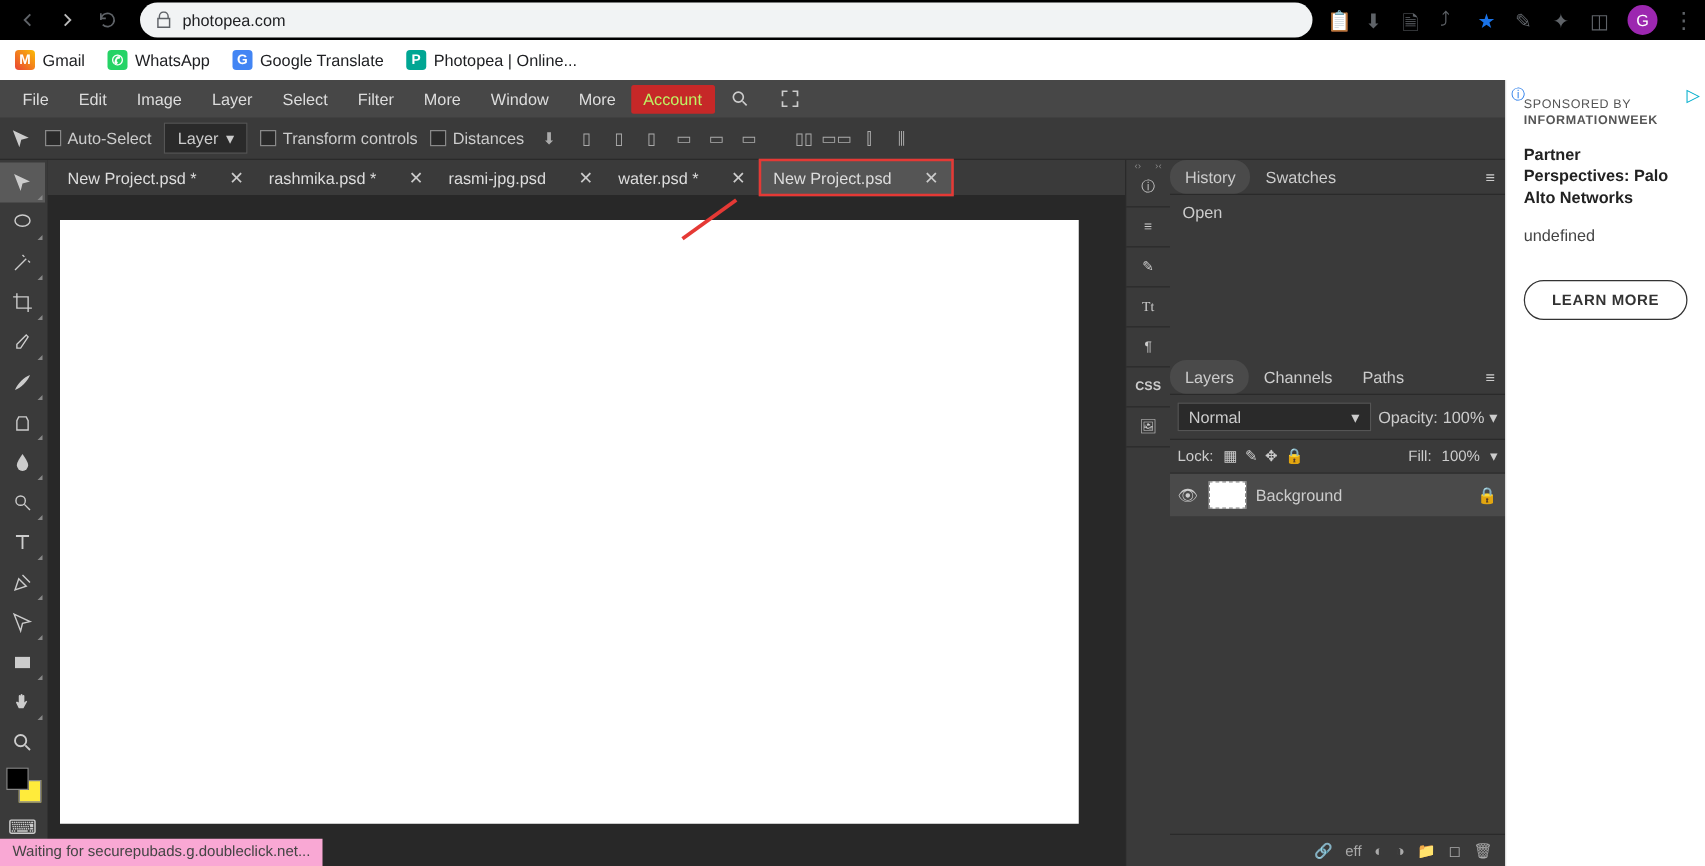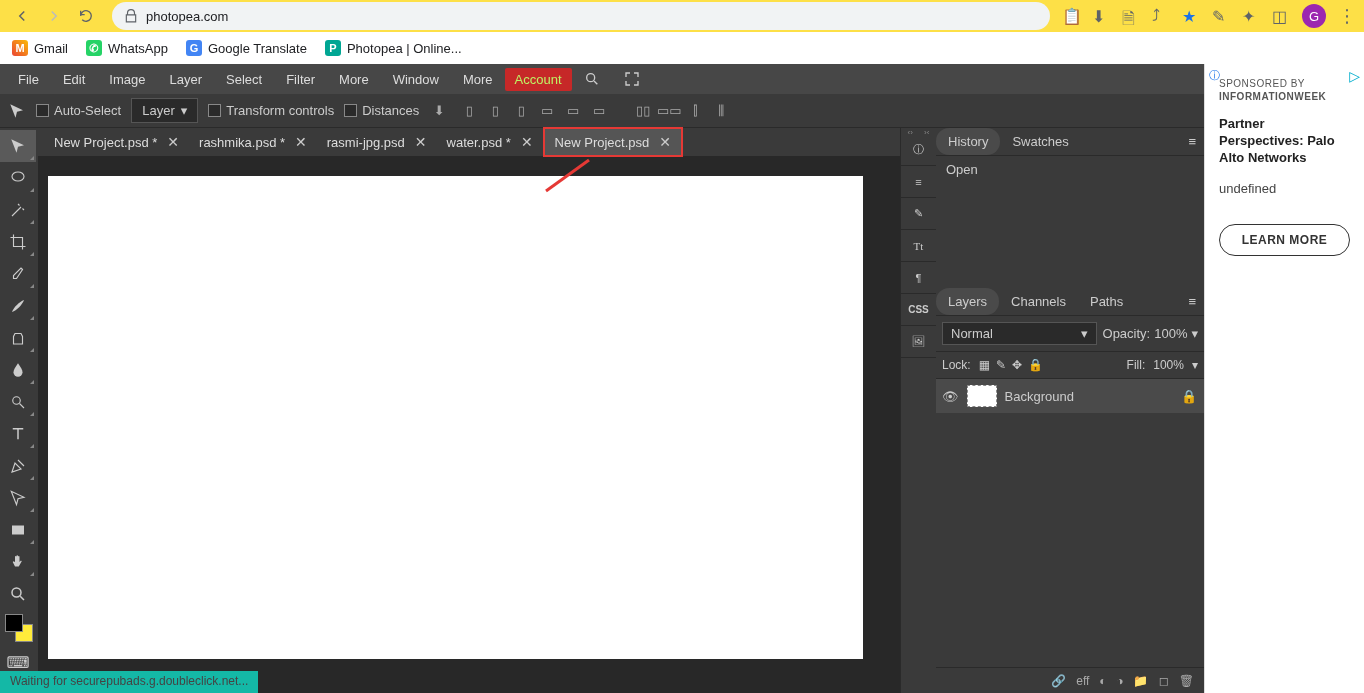--- a/index.html
+++ b/index.html
@@ -1,18 +1,18 @@
 <!DOCTYPE html>
 <html><head>
 <meta charset="utf-8">
 <style>
 * { margin: 0; padding: 0; box-sizing: border-box; font-family: Arial, sans-serif; }
 body { width: 1364px; height: 693px; overflow: hidden; background: #fff; position: relative; }
 
-.browser-bar { height: 32px; display: flex; align-items: center; padding: 0 8px; gap: 4px; background: #fde047; }
+.browser-bar { height: 32px; display: flex; align-items: center; padding: 0 8px; gap: 4px; background: #000000; }
 .nav-btn { width: 28px; height: 28px; display: flex; align-items: center; justify-content: center; color: #5f6368; cursor: pointer; border-radius: 50%; }
 .address-bar { flex: 1; height: 28px; background: #f1f3f4; border-radius: 14px; display: flex; align-items: center; padding: 0 12px; gap: 8px; font-size: 13px; color: #202124; margin: 0 8px; }
 .lock-icon { color: #5f6368; }
 .browser-icons { display: flex; gap: 12px; align-items: center; }
 .browser-icon { width: 18px; height: 18px; color: #5f6368; cursor: pointer; }
 .star-icon { color: #1a73e8; }
 .profile-badge { width: 24px; height: 24px; border-radius: 50%; background: #9c27b0; color: white; display: flex; align-items: center; justify-content: center; font-size: 13px; }
 .dots { color: #5f6368; font-size: 18px; }
 
 .bookmarks-bar { height: 32px; display: flex; align-items: center; padding: 0 12px; gap: 18px; font-size: 13px; color: #202124; }
@@ -44,21 +44,21 @@
 .toolbar { width: 38px; background: #3a3a3a; display: flex; flex-direction: column; padding-top: 2px; }
 .tool { width: 36px; height: 32px; display: flex; align-items: center; justify-content: center; color: #ccc; cursor: pointer; position: relative; }
 .tool.active { background: #5a5a5a; }
 .tool-corner { position: absolute; bottom: 2px; right: 2px; width: 0; height: 0; border-right: 4px solid #888; border-top: 4px solid transparent; }
 .color-swatch { width: 28px; height: 28px; position: relative; margin: 4px auto; }
 .swatch-fg { position: absolute; width: 18px; height: 18px; background: #000; border: 1px solid #888; top: 0; left: 0; }
 .swatch-bg { position: absolute; width: 18px; height: 18px; background: #ffeb3b; border: 1px solid #888; bottom: 0; right: 0; }
 
 .doc-area { flex: 1; background: #282828; display: flex; flex-direction: column; }
 .tabs-bar { height: 28px; background: #3a3a3a; display: flex; align-items: center; padding: 0 6px; }
-.doc-tab { display: flex; align-items: center; gap: 10px; padding: 5px 10px; color: #ddd; font-size: 13px; cursor: pointer; }
+.doc-tab { display: flex; align-items: center; gap: 26px; padding: 5px 10px; color: #ddd; font-size: 13px; cursor: pointer; }
 .doc-tab.active { background: #555; border: 2px solid #e53935; }
 .tab-close { color: #ccc; cursor: pointer; font-size: 14px; }
 .canvas-zone { flex: 1; padding: 20px 10px; }
 .canvas { width: 815px; height: 483px; background: white; }
 
 .right-strip { width: 36px; background: #3a3a3a; display: flex; flex-direction: column; border-left: 1px solid #2a2a2a; }
 .strip-item { height: 32px; display: flex; align-items: center; justify-content: center; color: #ccc; cursor: pointer; font-size: 11px; border-bottom: 1px solid #2a2a2a; }
 
 .panels { width: 268px; background: #3a3a3a; display: flex; flex-direction: column; color: #ccc; font-size: 13px; }
 .panel-tabs { height: 28px; display: flex; align-items: center; background: #3a3a3a; border-bottom: 1px solid #2a2a2a; position: relative; }
@@ -81,21 +81,21 @@
 .ad-sidebar { width: 160px; background: white; padding: 14px; display: flex; flex-direction: column; border-left: 1px solid #ddd; position: relative; }
 .ad-info-icon { position: absolute; top: 4px; left: 4px; font-size: 11px; color: #1a73e8; }
 .ad-choices { position: absolute; top: 4px; right: 4px; color: #00aecd; font-size: 14px; }
 .ad-logo { font-size: 48px; font-weight: bold; color: #1a237e; font-family: Georgia, serif; margin-bottom: 30px; }
 .ad-sponsor { font-size: 10px; color: #555; letter-spacing: 0.5px; margin-bottom: 2px; }
 .ad-brand { font-size: 10px; color: #555; font-weight: bold; letter-spacing: 0.5px; margin-bottom: 14px; }
 .ad-headline { font-size: 13px; font-weight: bold; color: #222; line-height: 1.3; margin-bottom: 14px; }
 .ad-desc { font-size: 13px; color: #444; margin-bottom: 28px; }
 .ad-cta { border: 1px solid #333; border-radius: 18px; padding: 8px 0; text-align: center; font-size: 12px; font-weight: bold; color: #333; cursor: pointer; letter-spacing: 0.5px; }
 
-.status-bar { position: absolute; bottom: 0; left: 0; height: 22px; background: #14b8a6; padding: 3px 10px; font-size: 12px; color: #444; margin-top: 39px; }
+.status-bar { position: absolute; bottom: 0; left: 0; height: 22px; background: #f9a8d4; padding: 3px 10px; font-size: 12px; color: #444; margin-top: 39px; }
 
 .annotation { position: absolute; top: 158px; left: 544px; width: 50px; height: 35px; pointer-events: none; }
 .annot-line { stroke: #e53935; stroke-width: 3; fill: none; }
 
 svg { display: block; }
 </style>
 </head>
 <body>
 
 <div class="browser-bar">

